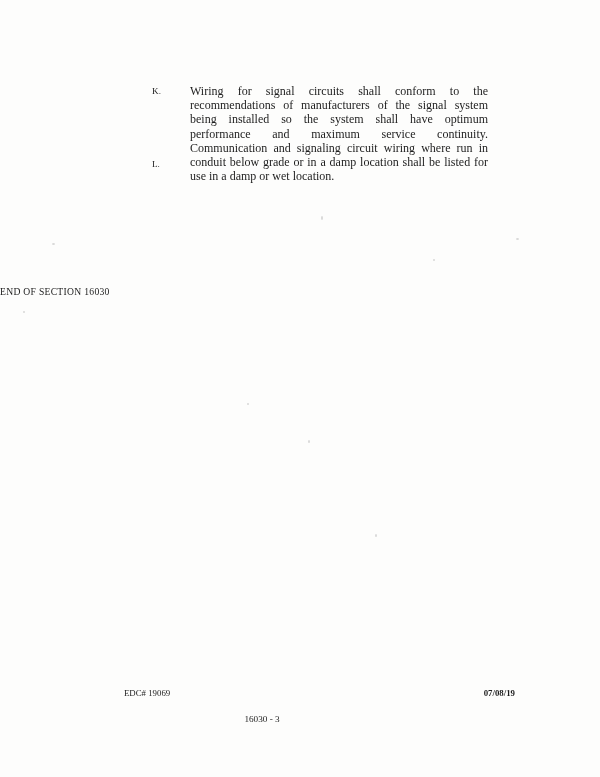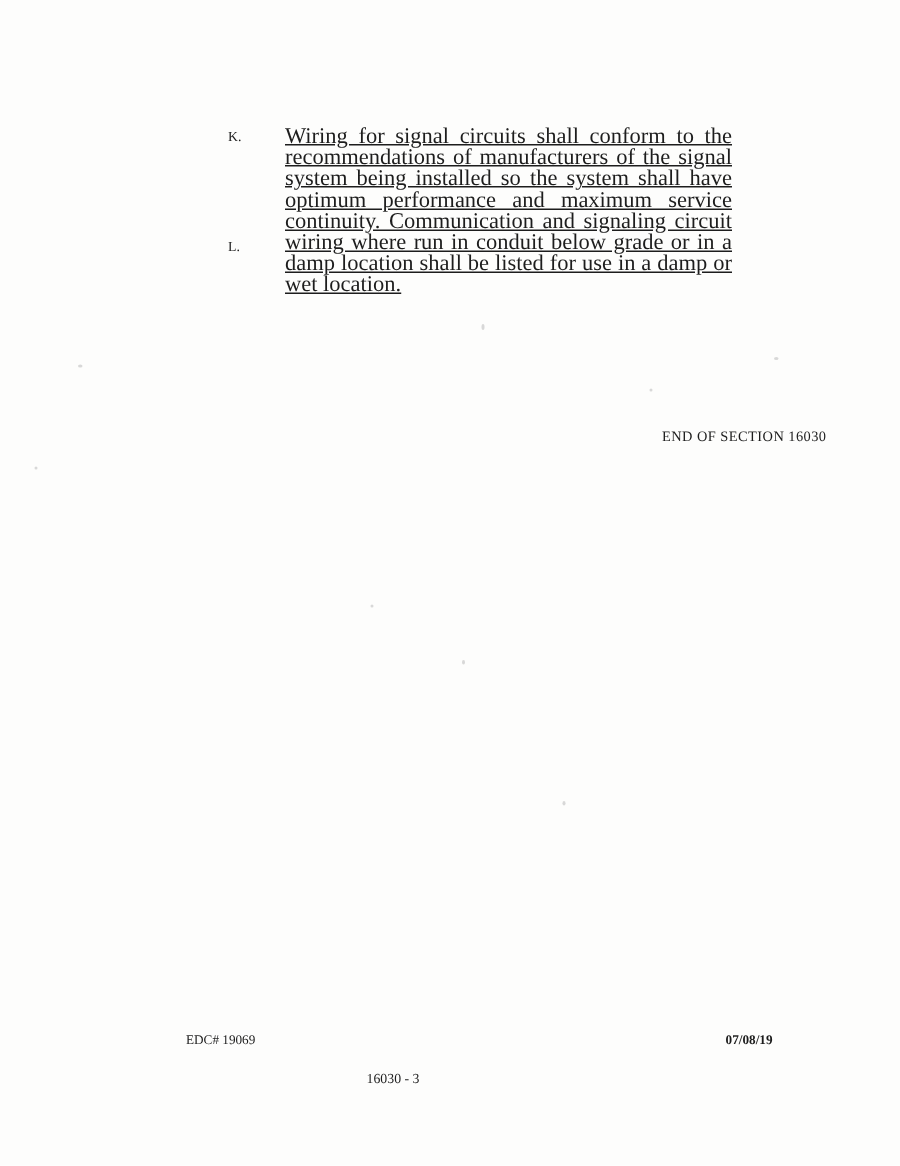--- a/index.html
+++ b/index.html
@@ -34,36 +34,35 @@
     align-items: flex-start;
   }
   .clause .marker {
     width: 38px;
     flex: 0 0 38px;
     font-size: 9.2px;
     line-height: 14.2px;
     color: #1d1d1d;
   }
   .clause .body {
-    font-size: 15px;
+    font-size: 12px;
     line-height: 14.2px;
     text-align: justify;
     color: #1d1d1d;
     width: 298px;
-    text-decoration: underline;
   }
   #clause-k { left: 152px; top: 84px; }
   #clause-l { left: 152px; top: 157px; }
 
   .end-of-section {
     position: absolute;
     left: 0;
     top: 286px;
     width: 551px;
-    text-align: right;
+    text-align: left;
     font-size: 9.6px;
     letter-spacing: 0.3px;
     color: #1d1d1d;
   }
 
   .footer-left {
     position: absolute;
     left: 85px;
     top: 688px;
     font-size: 8.8px;

